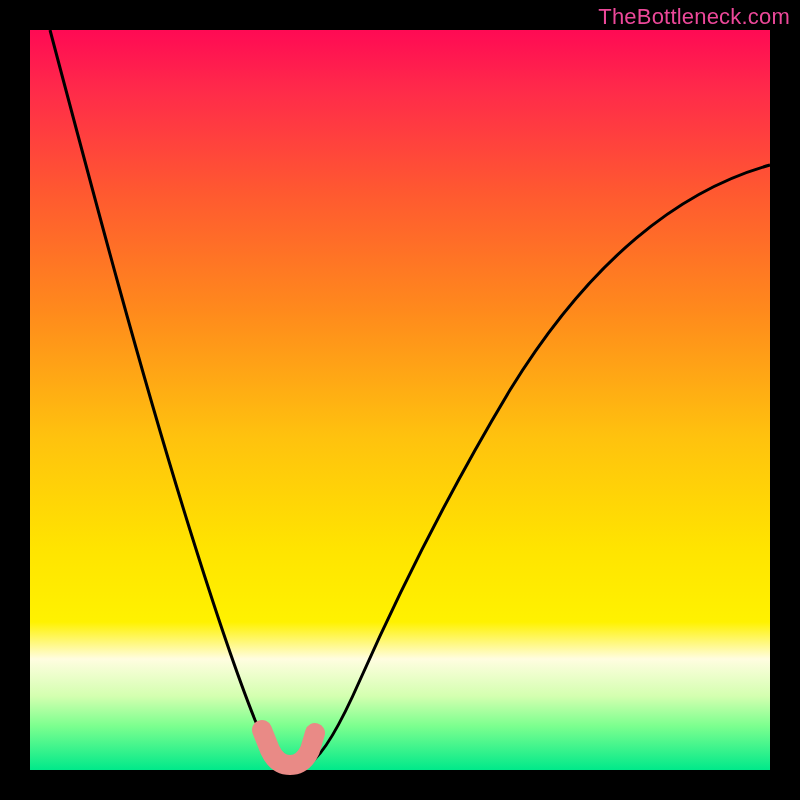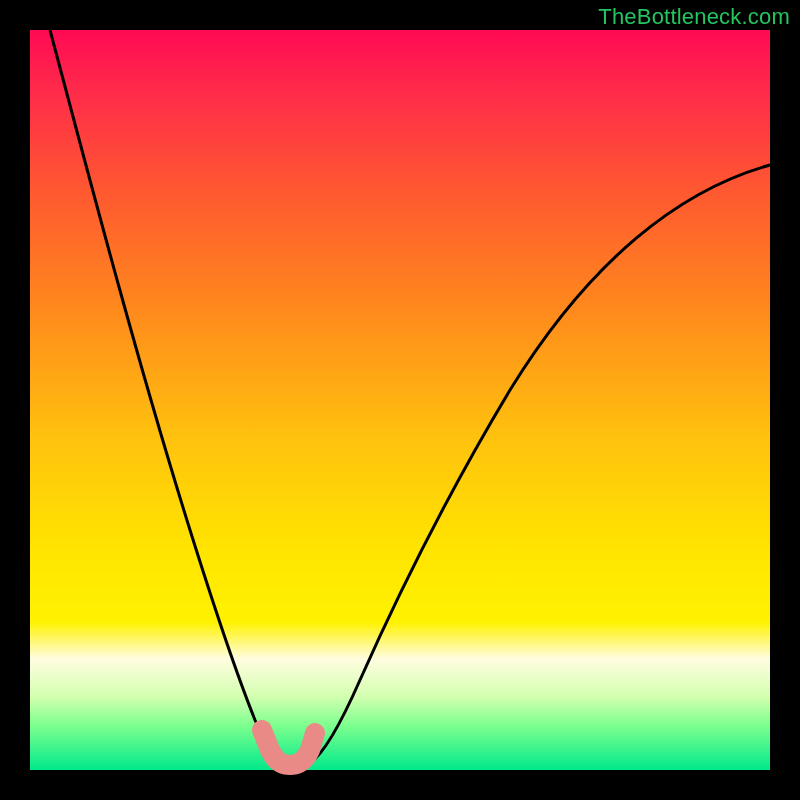--- a/index.html
+++ b/index.html
@@ -37,21 +37,21 @@
       #00e98a 100%
     );
   }
   .watermark {
     position: absolute;
     top: 4px;
     right: 10px;
     font-family: Arial, Helvetica, sans-serif;
     font-size: 22px;
     font-weight: 500;
-    color: #22c55e;
+    color: #ec4899;
     letter-spacing: 0.2px;
     user-select: none;
   }
   svg.curves {
     position: absolute;
     left: 0;
     top: 0;
     width: 740px;
     height: 740px;
     overflow: visible;

